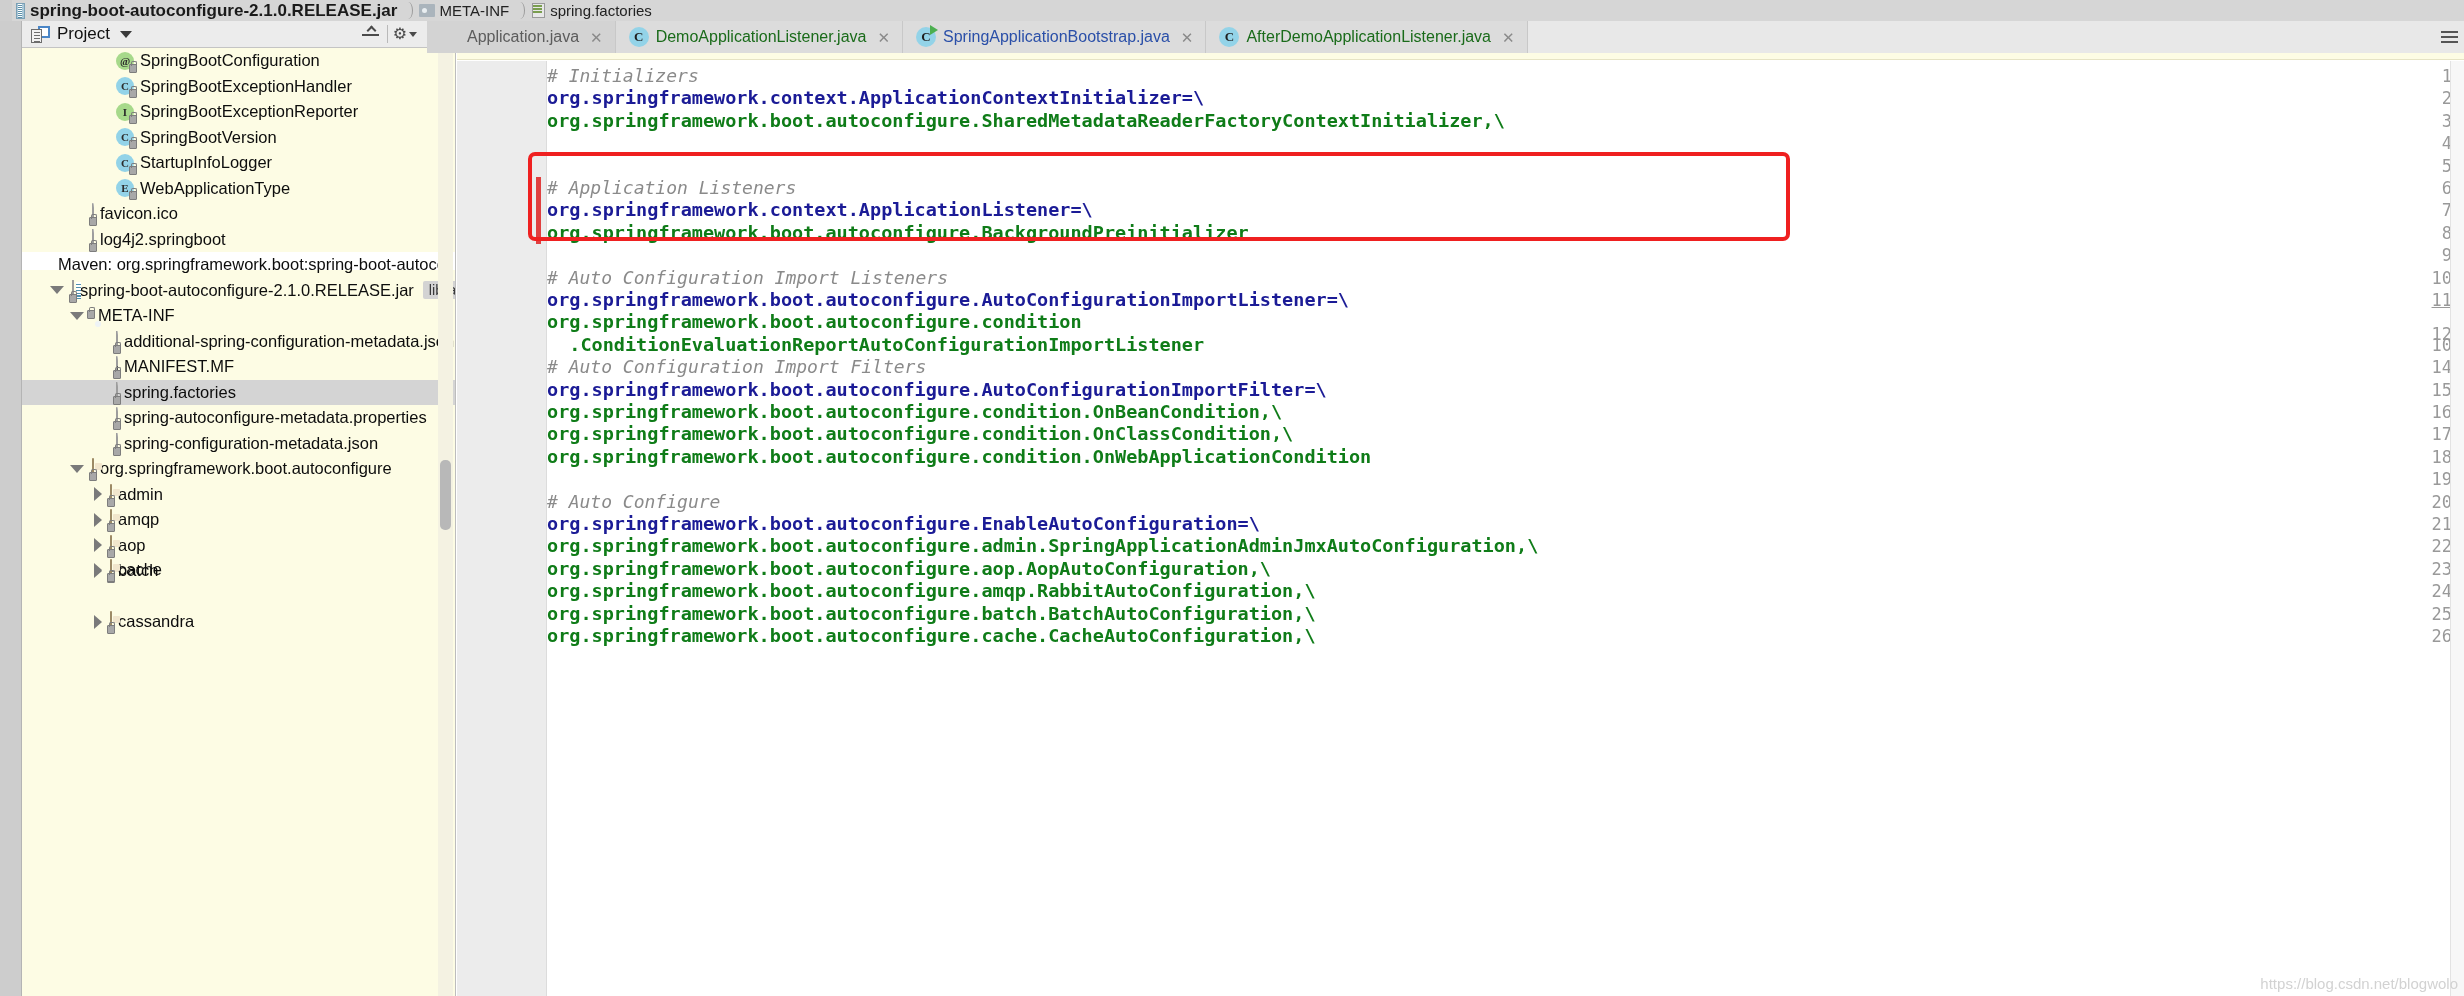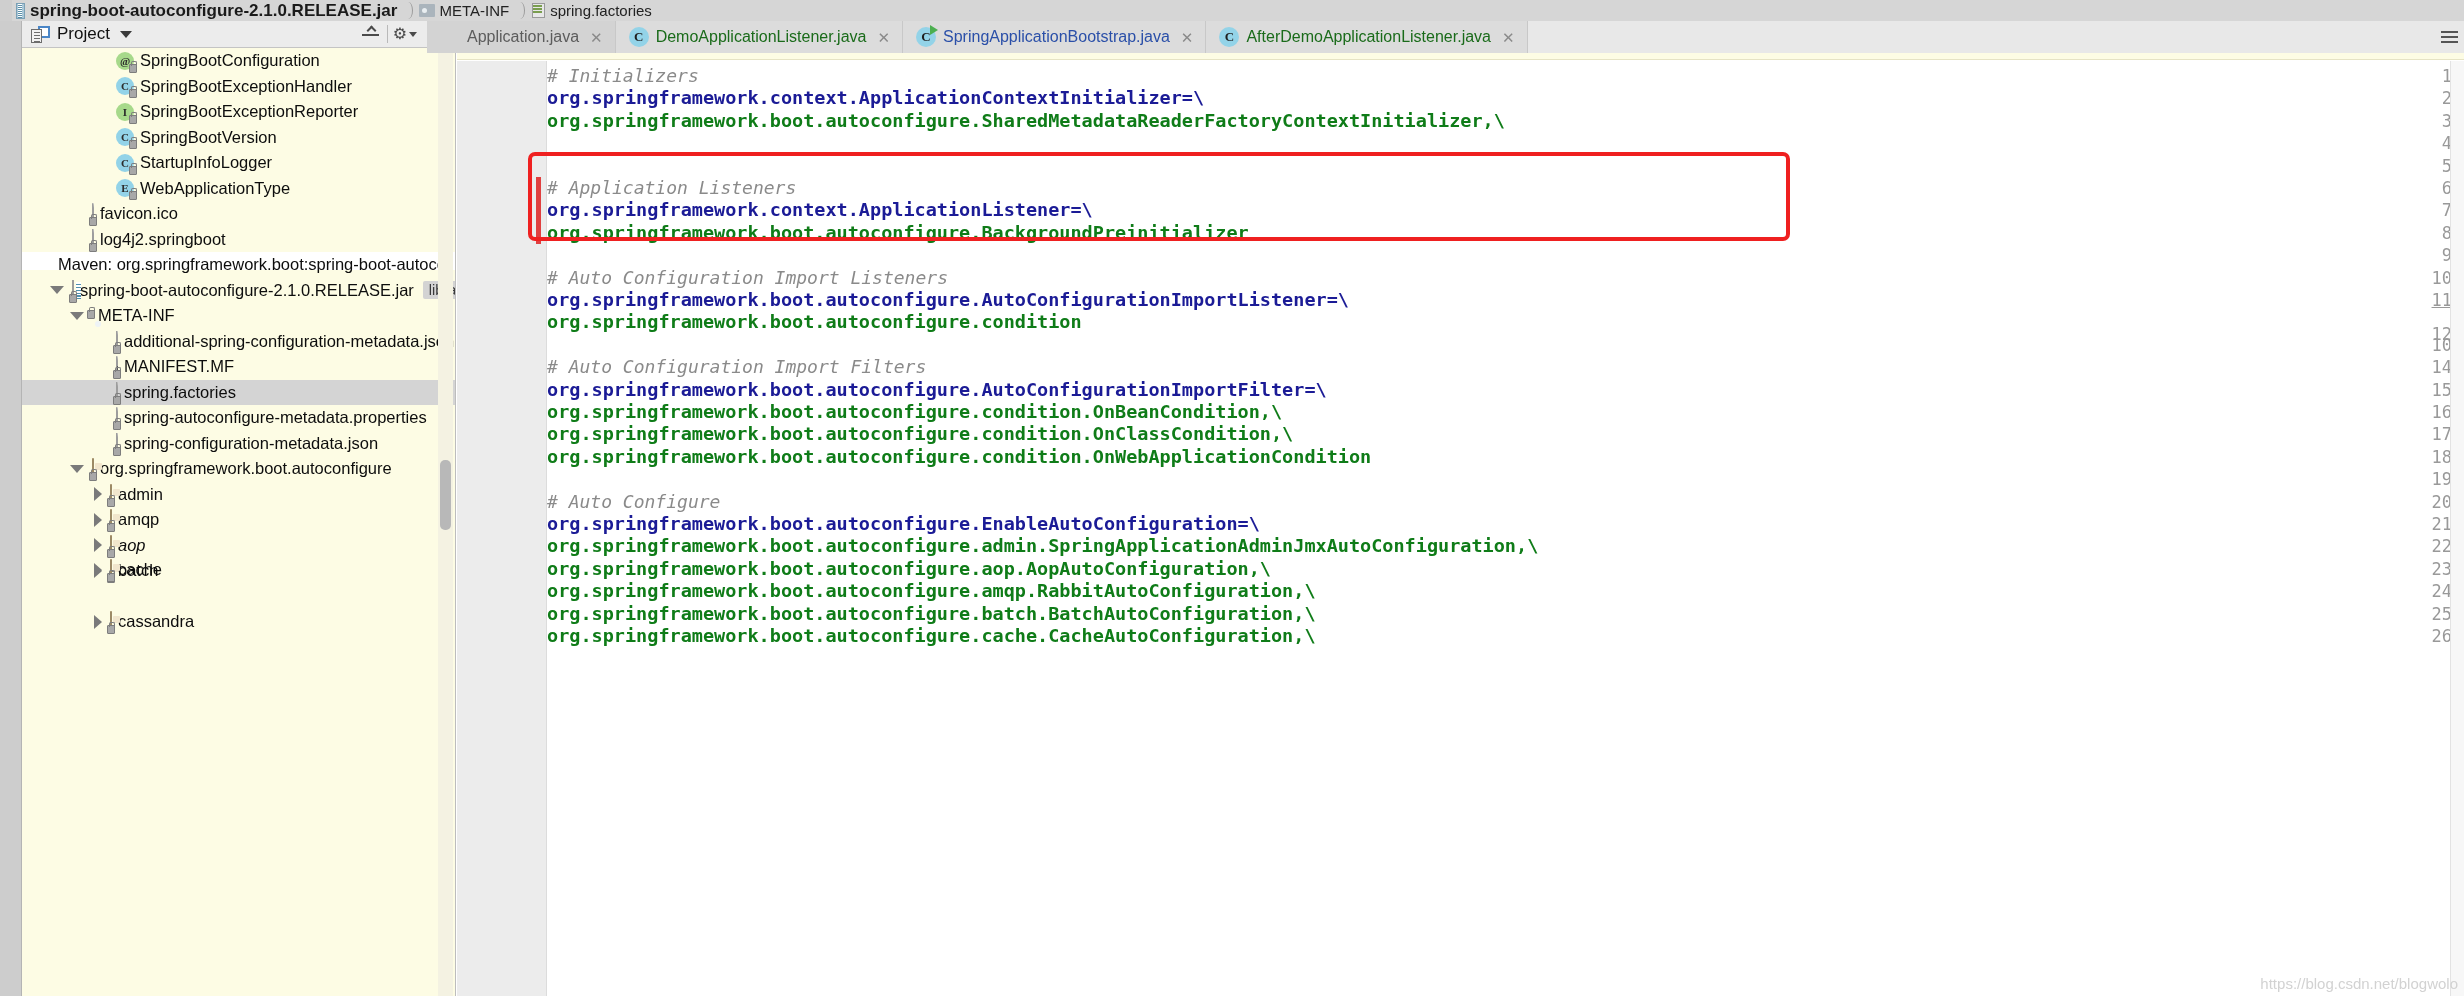--- a/index.html
+++ b/index.html
@@ -541,21 +541,21 @@
         <span class="ti"><span class="ti-pkg"></span><span class="lock"></span></span>
         <span>admin</span>
       </div>
       <div class="row" style="top: 459px;">
         <div style="width: 72px; flex: 0 0 auto;"></div>
         <div class="arrow right"></div>
         <div style="width: 8px; flex: 0 0 auto;"></div>
         <span class="ti"><span class="ti-pkg"></span><span class="lock"></span></span>
         <span>amqp</span>
       </div>
-      <div class="row" style="top: 484.5px; font-style: italic;">
+      <div class="row" style="top: 484.5px;">
         <div style="width: 72px; flex: 0 0 auto;"></div>
         <div class="arrow right"></div>
         <div style="width: 8px; flex: 0 0 auto;"></div>
         <span class="ti"><span class="ti-pkg"></span><span class="lock"></span></span>
         <span>aop</span>
       </div>
       <div class="row" style="top: 510px;">
         <div style="width: 72px; flex: 0 0 auto;"></div>
         <div class="arrow right"></div>
         <div style="width: 8px; flex: 0 0 auto;"></div>
@@ -629,20 +629,21 @@
       <div class="ln" style="top: 160.8px;">8</div>
       <div class="code val" style="top: 160.8px;">org.springframework.boot.autoconfigure.BackgroundPreinitializer</div>
       <div class="ln" style="top: 183.2px;">9</div>
       <div class="ln" style="top: 205.6px;">10</div>
       <div class="code comment" style="top: 205.6px;"># Auto Configuration Import Listeners</div>
       <div class="ln" style="top: 228px; text-decoration: underline;">11</div>
       <div class="code key" style="top: 228px;">org.springframework.boot.autoconfigure.AutoConfigurationImportListener=\</div>
       <div class="ln" style="top: 250.4px; margin-top: 12px;">12</div>
       <div class="code val" style="top: 250.4px;">org.springframework.boot.autoconfigure.condition</div>
       <div class="ln" style="top: 272.8px;">10</div>
+      <div class="code val" style="top: 272.8px;">  .ConditionEvaluationReportAutoConfigurationImportListener</div>
       <div class="ln" style="top: 295.2px;">14</div>
       <div class="code comment" style="top: 295.2px;"># Auto Configuration Import Filters</div>
       <div class="ln" style="top: 317.6px;">15</div>
       <div class="code key" style="top: 317.6px;">org.springframework.boot.autoconfigure.AutoConfigurationImportFilter=\</div>
       <div class="ln" style="top: 340px;">16</div>
       <div class="code val" style="top: 340px;">org.springframework.boot.autoconfigure.condition.OnBeanCondition,\</div>
       <div class="ln" style="top: 362.4px;">17</div>
       <div class="code val" style="top: 362.4px;">org.springframework.boot.autoconfigure.condition.OnClassCondition,\</div>
       <div class="ln" style="top: 384.8px;">18</div>
       <div class="code val" style="top: 384.8px;">org.springframework.boot.autoconfigure.condition.OnWebApplicationCondition</div>

